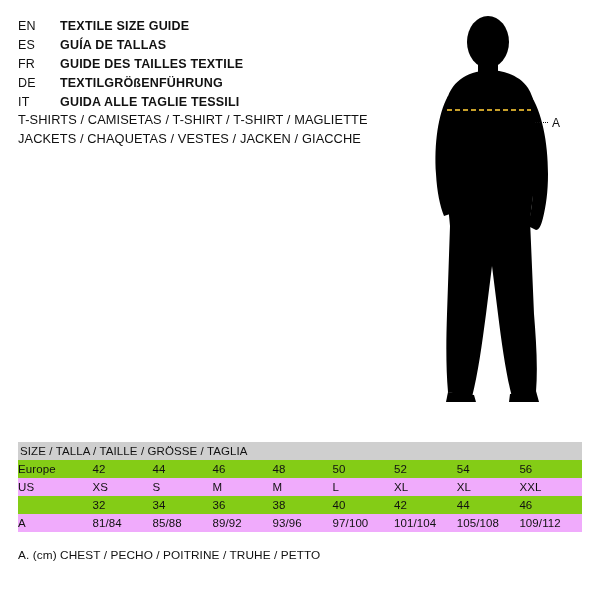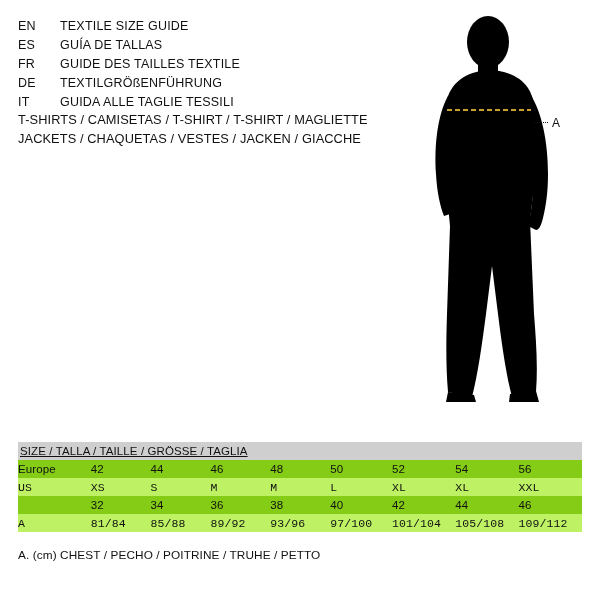--- a/index.html
+++ b/index.html
@@ -36,20 +36,21 @@
     font-size: 12.5px;
     letter-spacing: 0.2px;
   }
   .lang-code {
     width: 42px;
     flex: 0 0 42px;
     font-size: 12.5px;
   }
   .lang-text {
     flex: 1;
+    font-weight: bold;
   }
 
   
   .cat-block {
     position: absolute;
     left: 18px;
     top: 110px;
     width: 400px;
   }
   .cat-line {
@@ -111,28 +112,26 @@
   table.size-table td {
     padding: 0;
     height: 18px;
     vertical-align: middle;
     letter-spacing: 0.1px;
   }
   tr.row-head td {
     background: #cfcfcf;
     font-size: 11.5px;
     padding-left: 2px;
-    text-decoration: underline;
   }
   tr.row-shade td {
     background: #84cc16;
   }
   tr.row-plain td {
-    background: #bef264;
-    font-family: Liberation Mono, monospace;
+    background: #f0abfc;
   }
   td.label-col {
     width: 84px;
     padding-left: 2px;
   }
   td.val-col {
     width: 68px;
     text-align: left;
     padding-left: 2px;
   }

